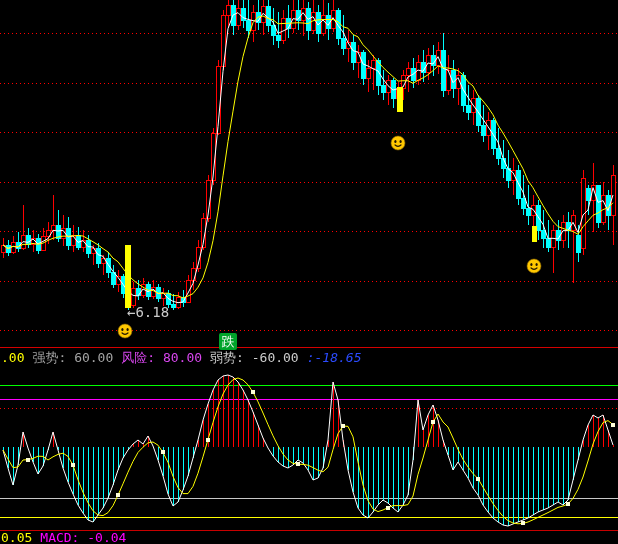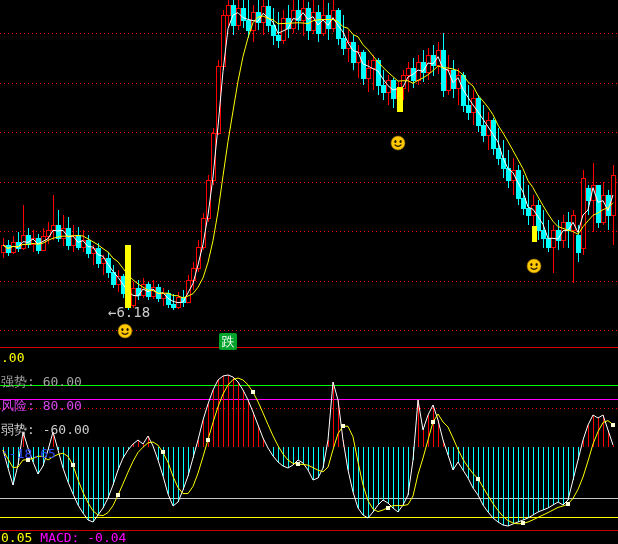--- a/index.html
+++ b/index.html
@@ -5,29 +5,29 @@
   html,body{margin:0;padding:0;background:#000;}
   .stage{
     position:relative;width:618px;height:544px;background:#000;overflow:hidden;
     font-family:"DejaVu Sans Mono","Liberation Mono",monospace;
   }
   .stage svg{position:absolute;left:0;top:0;}
   .txtrow{
     position:absolute;left:1px;display:flex;gap:8px;white-space:pre;
     font-size:13px;line-height:16px;letter-spacing:0;
   }
-  .ind-row{top:350px;flex-direction:column;}
+  .ind-row{top:350px;}
   .macd-row{top:530px;}
   .badge{
     position:absolute;left:219px;top:333px;width:18px;height:17px;
     background:#00a32a;color:#ffffff;font-size:13px;line-height:17px;
     text-align:center;border-radius:2px;
   }
   .lowlabel{
-    position:absolute;left:108px;top:304px;color:#cccccc;font-size:14px;line-height:16px;white-space:pre;
+    position:absolute;left:127px;top:304px;color:#cccccc;font-size:14px;line-height:16px;white-space:pre;
   }
 </style>
 </head>
 <body>
 
 <div class="stage">
 
   <svg width="618" height="544" viewBox="0 0 618 544">
       <g>
         <line x1="0" x2="618" y1="33.5" y2="33.5" stroke="#ff0000" stroke-dasharray="1 3" shape-rendering="crispEdges"></line>
@@ -466,21 +466,21 @@
           <path d="M -3.4 1.6 Q 0 5.0 3.4 1.6" stroke="#201400" stroke-width="1.2" fill="none"></path>
         </g>
       </g>
     </svg>
 
   <div class="txtrow ind-row">
     <span style="color: rgb(255, 255, 0);">.00</span>
     <span style="color: #a3a3a3;">强势: 60.00</span>
     <span style="color: #d946ef;">风险: 80.00</span>
     <span style="color: rgb(204, 204, 204);">弱势: -60.00</span>
-    <span style="color: rgb(43, 75, 255);">:-18.65</span>
+    <span style="color: rgb(43, 75, 255); font-style: italic;">:-18.65</span>
   </div>
 
   <div class="lowlabel">←6.18</div>
 
   <div class="badge">跌</div>
 
   <div class="txtrow macd-row">
     <span style="color: rgb(255, 255, 0);">0.05</span>
     <span style="color: rgb(255, 0, 255);">MACD: -0.04</span>
   </div>

